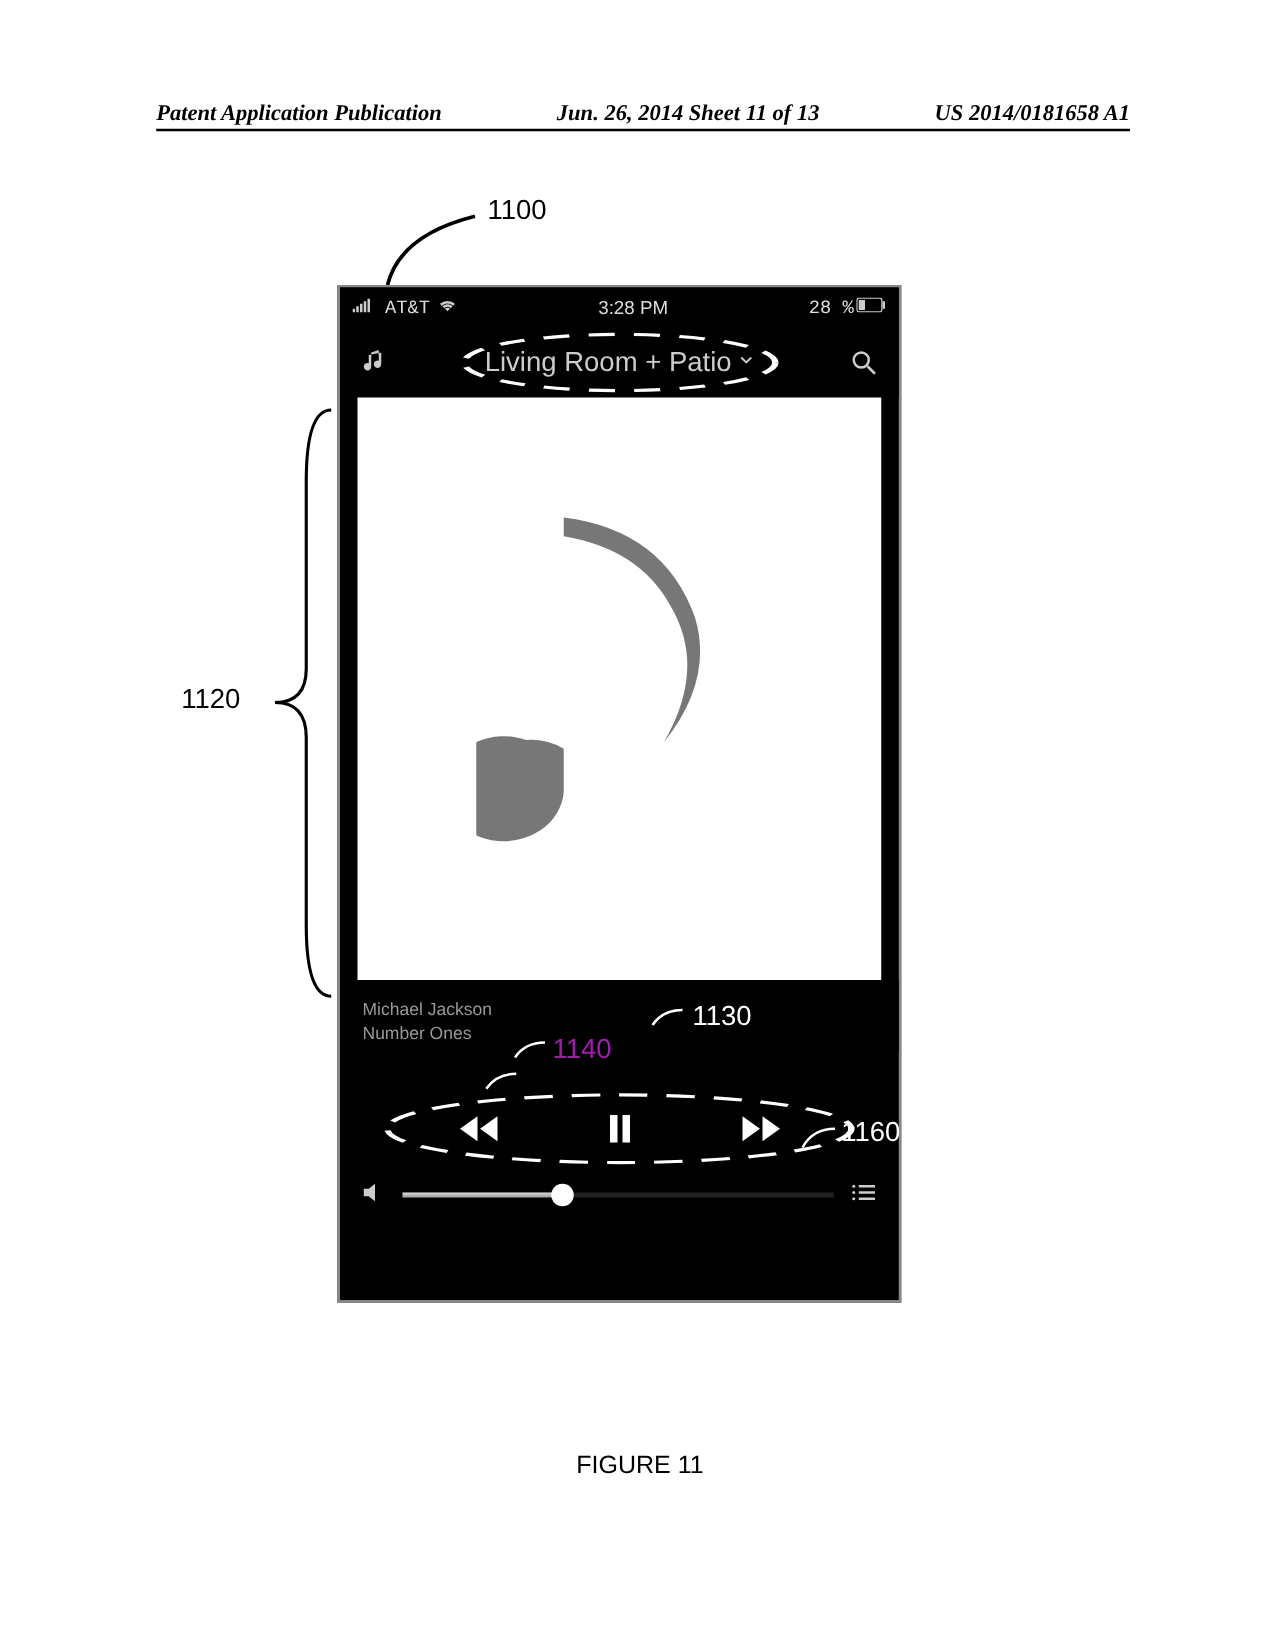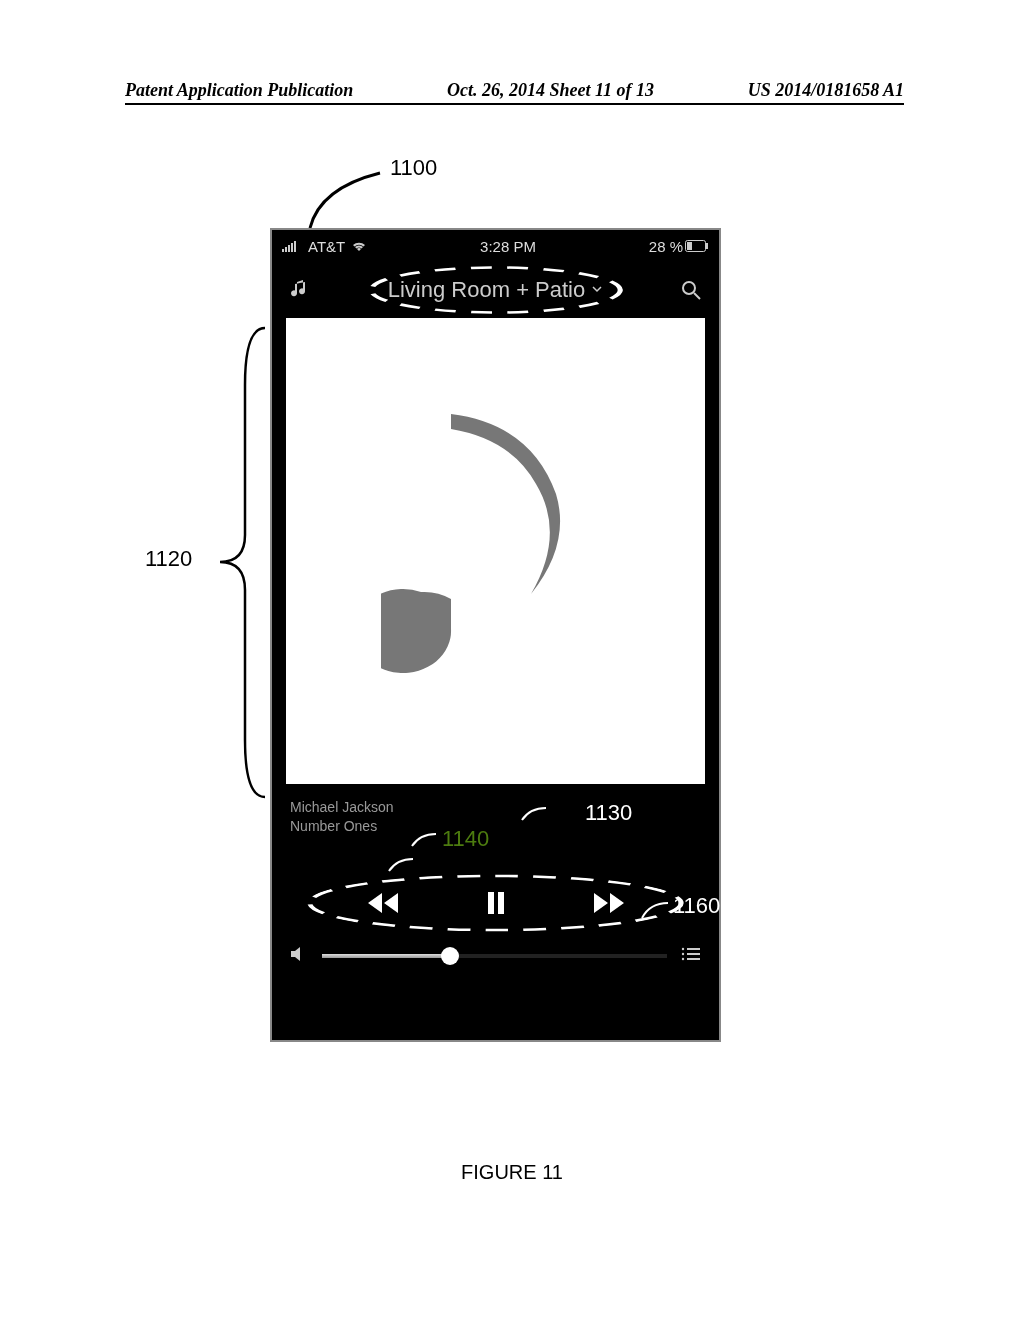--- a/index.html
+++ b/index.html
@@ -43,21 +43,21 @@
   .status-bar {
     height: 32px;
     display: flex;
     align-items: center;
     justify-content: space-between;
     padding: 0 10px;
     font-size: 15px;
     color: #ddd;
     background: #000;
   }
-  .status-left, .status-right { display: flex; align-items: flex-end; gap: 6px; }
+  .status-left, .status-right { display: flex; align-items: flex-end; gap: 6px; font-family: Liberation Mono, monospace; }
   .status-right { gap: 2px; }
   .nav-row {
     height: 56px;
     display: flex;
     align-items: center;
     justify-content: space-between;
     padding: 0 16px;
     background: #000;
   }
   .zone-title-wrap {
@@ -154,21 +154,21 @@
     text-align: center;
     font-family: Arial, sans-serif;
     font-size: 20px;
   }
 </style>
 </head>
 <body>
 
 <div class="page-header">
   <span>Patent Application Publication</span>
-  <span>Oct. 26, 2014  Sheet 11 of 13</span>
+  <span>Jun. 26, 2014  Sheet 11 of 13</span>
   <span>US 2014/0181658 A1</span>
 </div>
 
 <svg class="leader" style="top:168px; left:300px;" width="120" height="70">
   <path d="M 10 60 Q 20 20 80 5" stroke-width="3"></path>
 </svg>
 <div class="callout" style="top:155px; left:390px;">1100</div>
 
 <div class="phone-wrap">
   <div class="phone">
@@ -292,26 +292,26 @@
 <div class="callout" style="top:236px; left:600px; font-size:22px;">1110</div>
 
 <svg class="leader" style="top:325px; left:210px;" width="60" height="475">
   <path d="M 55 3 Q 35 3 35 60 L 35 210 Q 35 237 10 237 Q 35 237 35 265 L 35 415 Q 35 472 55 472" stroke="#000" stroke-width="2.5" fill="none"></path>
 </svg>
 <div class="callout" style="top:546px; left:145px;">1120</div>
 
 <svg class="leader" style="top:806px; left:520px;" width="50" height="20">
   <path d="M 2 14 Q 10 2 26 2" stroke="#fff" stroke-width="2"></path>
 </svg>
-<div class="callout" style="top:800px; left:554px; color:#fff; font-size:22px;margin-left:31px;">1130</div>
+<div class="callout" style="top:800px; left:554px; color:#fff; font-size:22px;">1130</div>
 
 <svg class="leader" style="top:832px; left:410px;" width="50" height="20">
   <path d="M 2 14 Q 10 2 26 2" stroke="#fff" stroke-width="2"></path>
 </svg>
-<div class="callout" style="top:826px; left:442px; color:#4d7c0f; font-size:22px;">1140</div>
+<div class="callout" style="top:826px; left:442px; color:#a21caf; font-size:22px;">1140</div>
 
 <svg class="leader" style="top:857px; left:387px;" width="50" height="20">
   <path d="M 2 14 Q 10 2 26 2" stroke="#fff" stroke-width="2"></path>
 </svg>
 <div class="callout" style="top:851px; left:419px; color:#000000; font-size:14px;font-weight:bold;">1150</div>
 
 <svg class="leader" style="top:900px; left:640px;" width="50" height="22">
   <path d="M 2 18 Q 10 3 28 3" stroke="#fff" stroke-width="2"></path>
 </svg>
 <div class="callout" style="top:893px; left:673px; color:#fff; font-size:22px;">1160</div>

